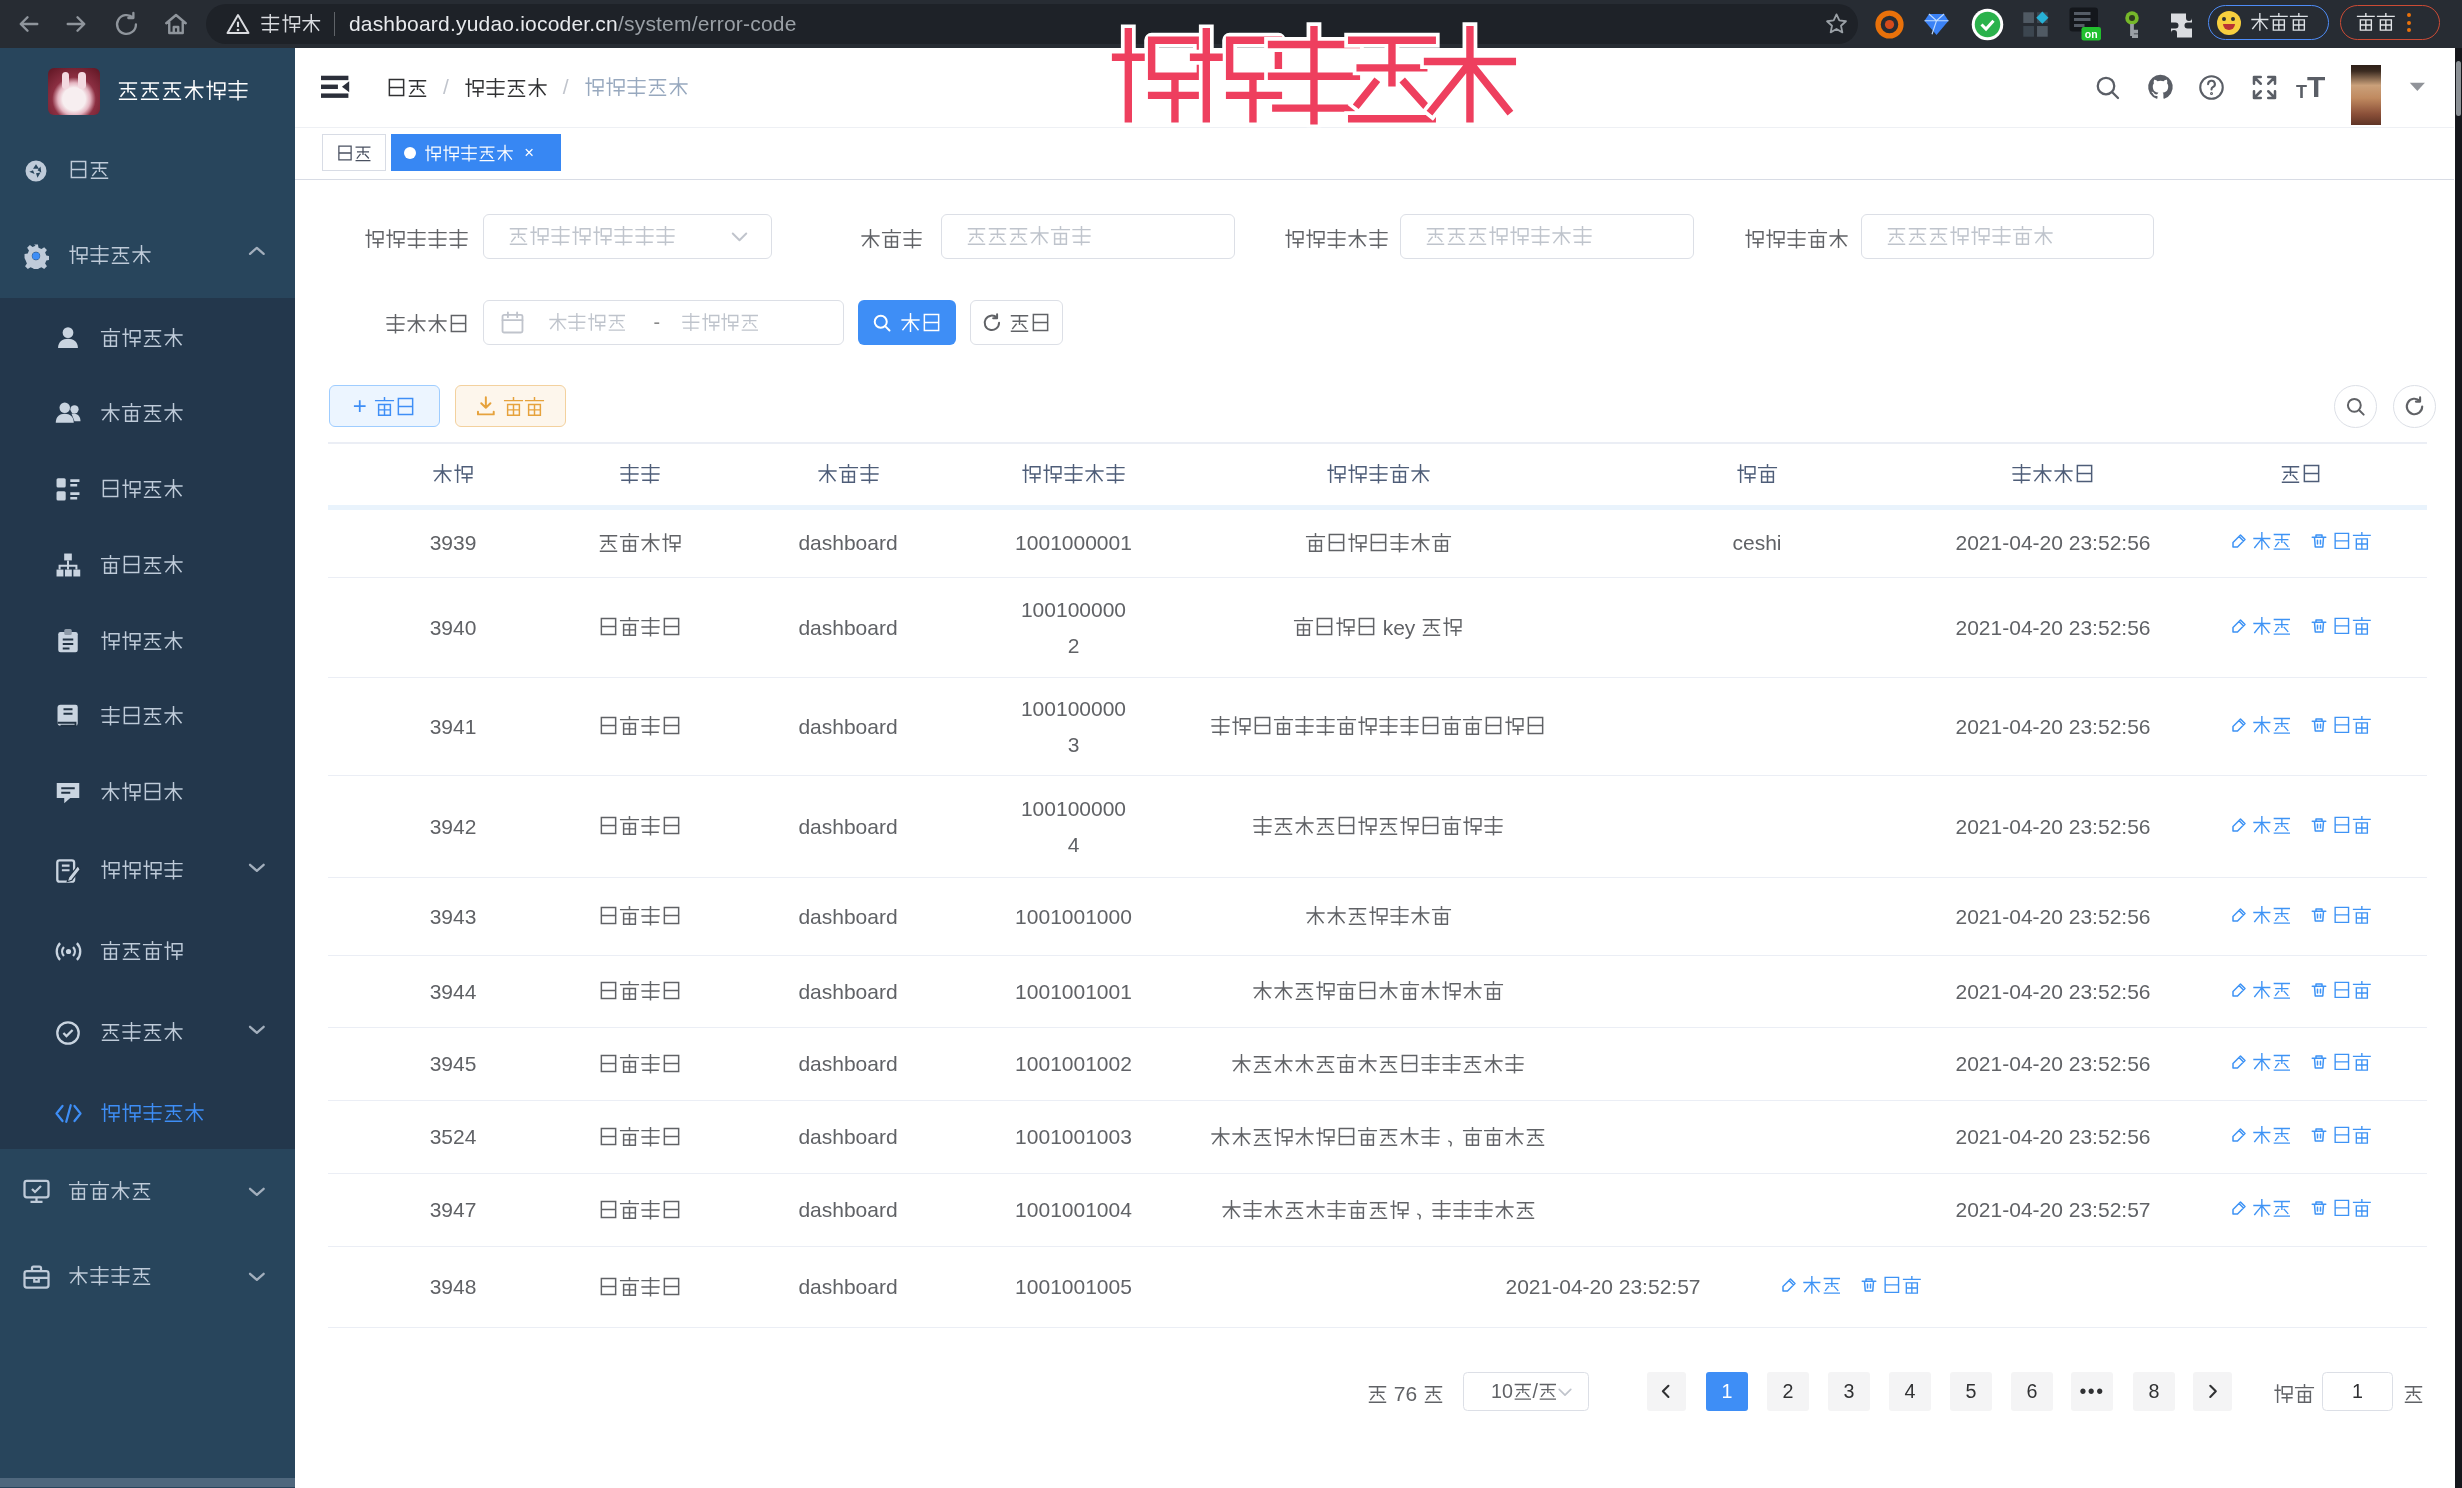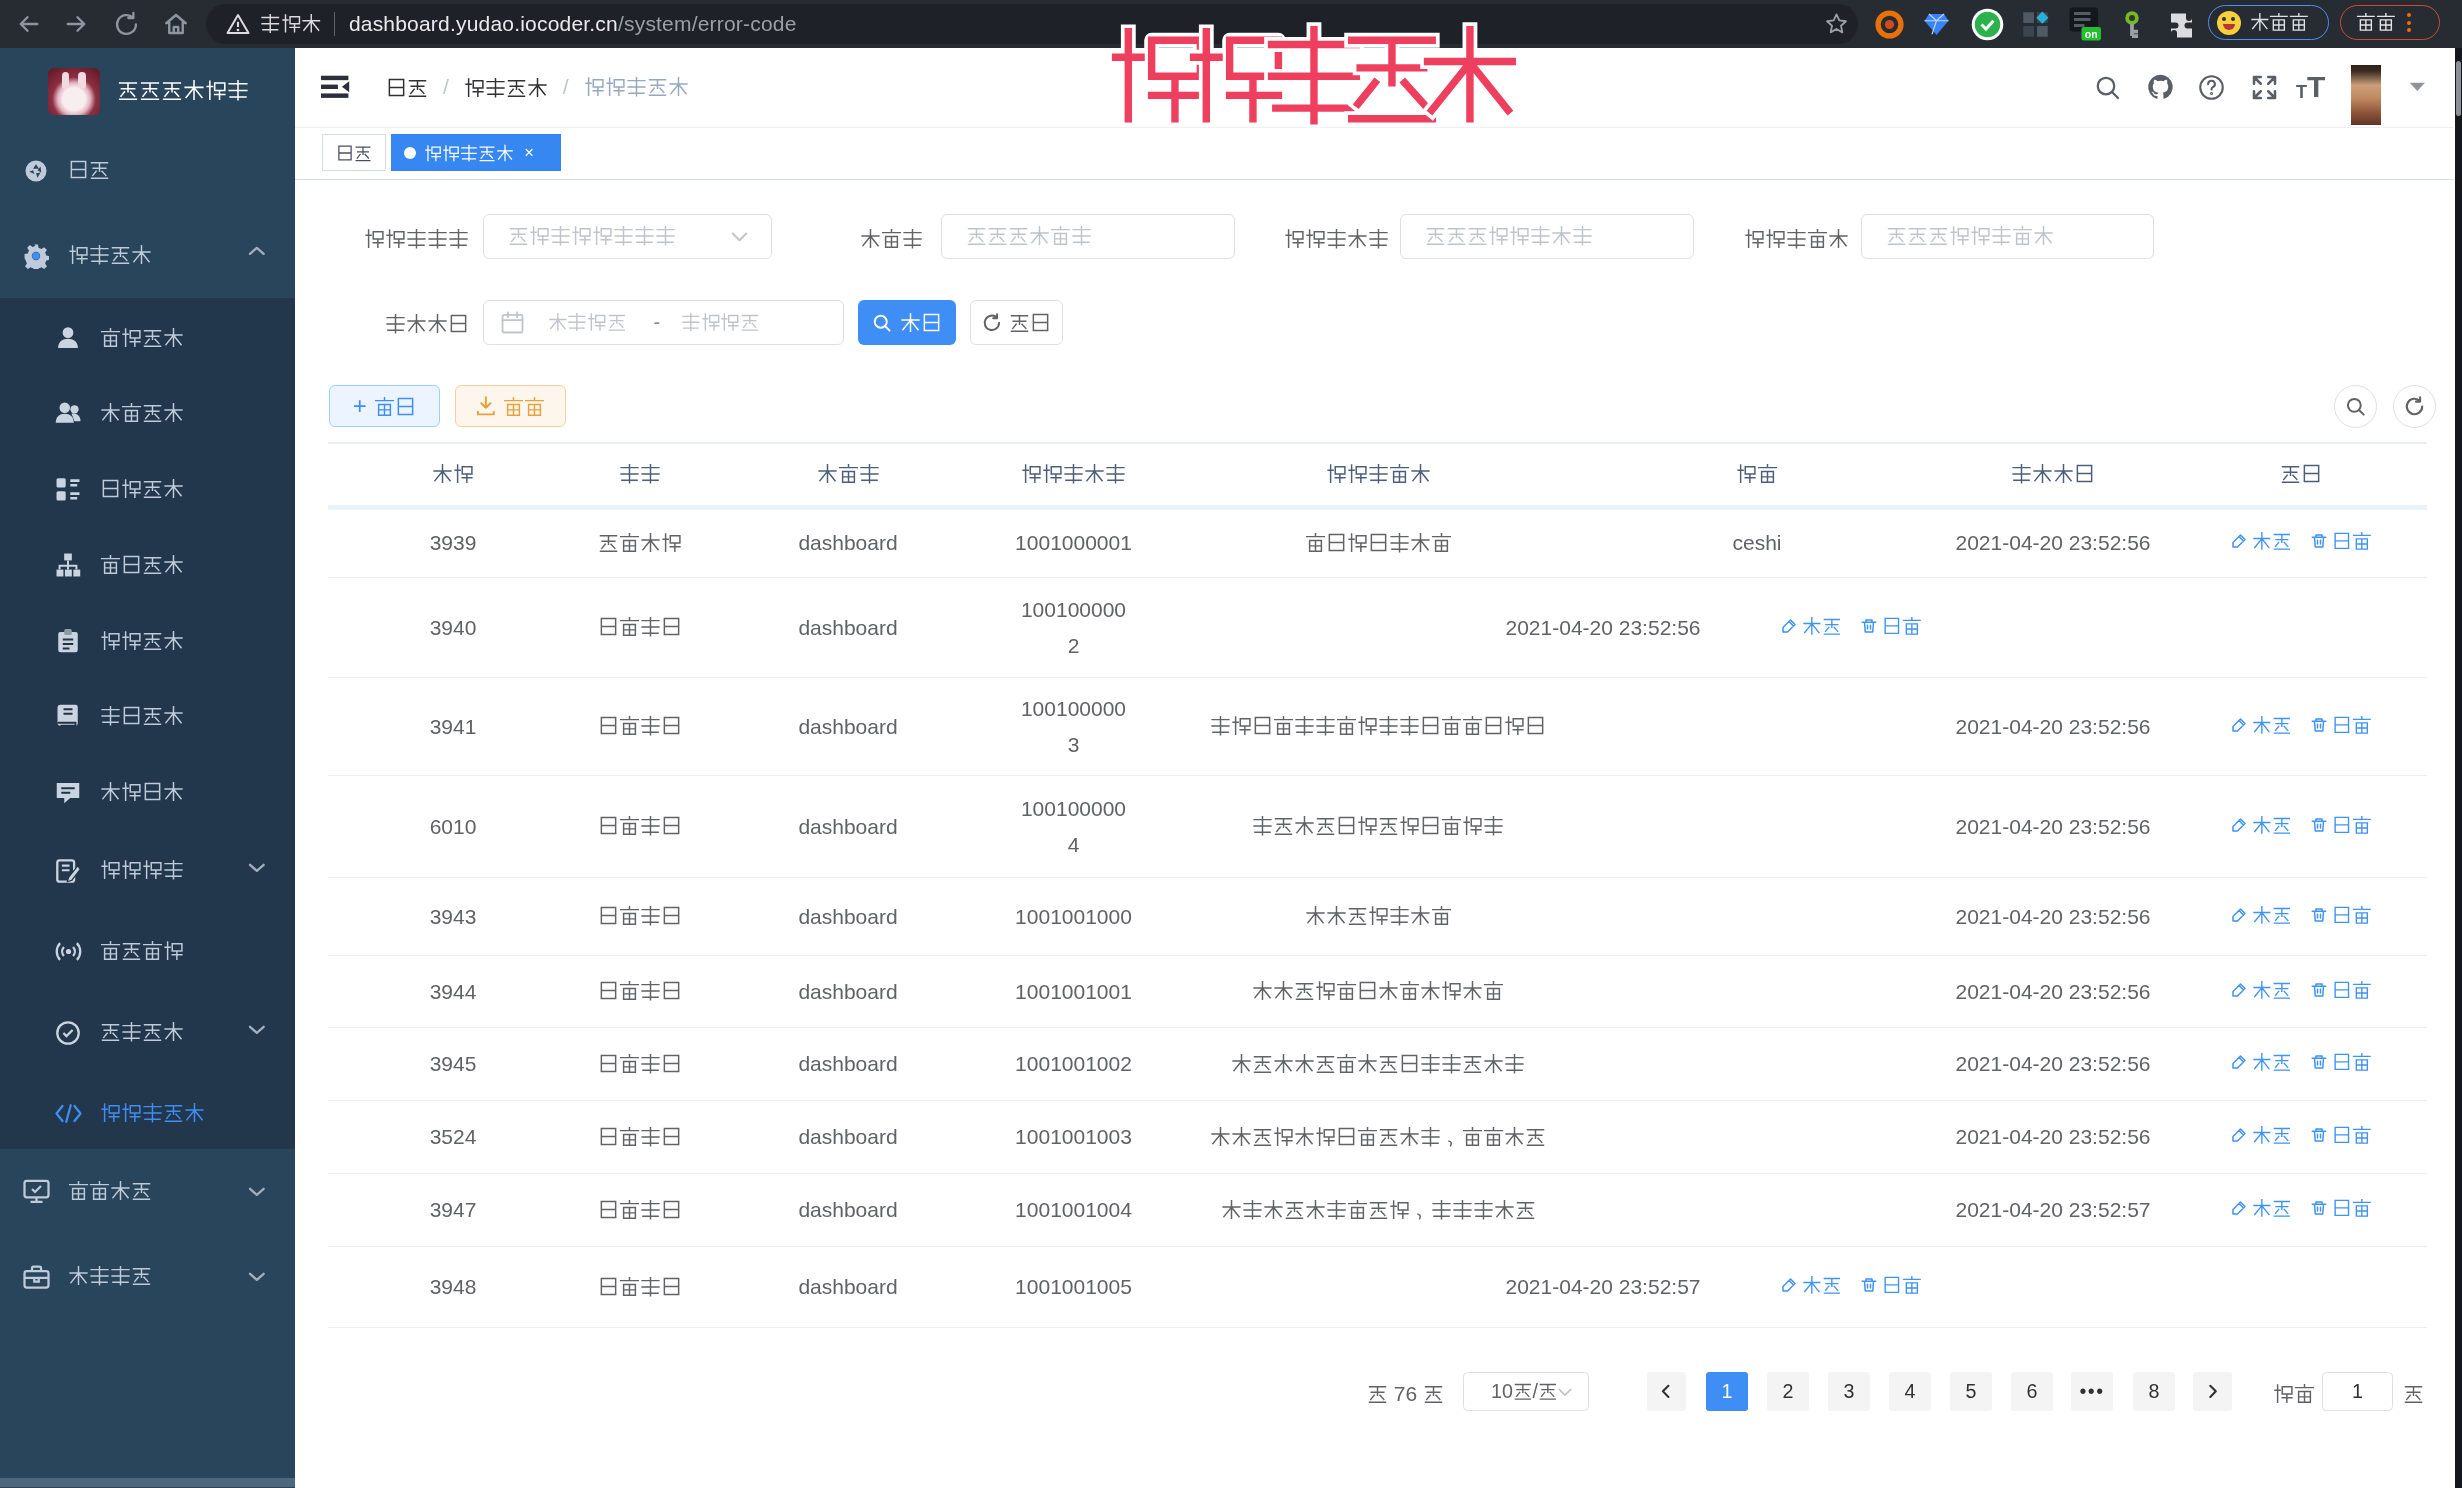--- a/index.html
+++ b/index.html
@@ -959,20 +959,33 @@
         <use href="#g0"></use>
       </svg><svg class="cj" viewBox="0 0 100 100">
         <use href="#g4"></use>
       </svg><svg class="cj" viewBox="0 0 100 100">
         <use href="#g1"></use>
       </svg><svg class="cj" viewBox="0 0 100 100">
         <use href="#g0"></use>
       </svg></div>
     <div class="c3">dashboard</div>
     <div class="c4">100100000<br>2</div>
+    <div class="c5"><svg class="cj" viewBox="0 0 100 100">
+        <use href="#g4"></use>
+      </svg><svg class="cj" viewBox="0 0 100 100">
+        <use href="#g0"></use>
+      </svg><svg class="cj" viewBox="0 0 100 100">
+        <use href="#g3"></use>
+      </svg><svg class="cj" viewBox="0 0 100 100">
+        <use href="#g0"></use>
+      </svg> key <svg class="cj" viewBox="0 0 100 100">
+        <use href="#g5"></use>
+      </svg><svg class="cj" viewBox="0 0 100 100">
+        <use href="#g3"></use>
+      </svg></div>
     <div class="c6"></div>
     <div class="c7">2021-04-20 23:52:56</div>
     <div class="c8"><span class="alink">
         <svg width="18" height="18" viewBox="0 0 24 24" class="ico" style="stroke-width:2;margin-right:4.5px">
           <path d="M14 4l6 6-10 10H4v-6z M12 6l6 6"></path>
         </svg>
         <svg class="cj" viewBox="0 0 100 100">
           <use href="#g2"></use>
         </svg>
         <svg class="cj" viewBox="0 0 100 100">
@@ -1054,21 +1067,21 @@
         </svg>
         <svg class="cj" viewBox="0 0 100 100">
           <use href="#g0"></use>
         </svg>
         <svg class="cj" viewBox="0 0 100 100">
           <use href="#g4"></use>
         </svg>
       </span></div>
 </div>
 <div class="trow" style="top:776px;height:102px">
-  <div class="c1">6010</div>
+  <div class="c1">3942</div>
     <div class="c2"><svg class="cj" viewBox="0 0 100 100">
         <use href="#g0"></use>
       </svg><svg class="cj" viewBox="0 0 100 100">
         <use href="#g4"></use>
       </svg><svg class="cj" viewBox="0 0 100 100">
         <use href="#g1"></use>
       </svg><svg class="cj" viewBox="0 0 100 100">
         <use href="#g0"></use>
       </svg></div>
     <div class="c3">dashboard</div>

